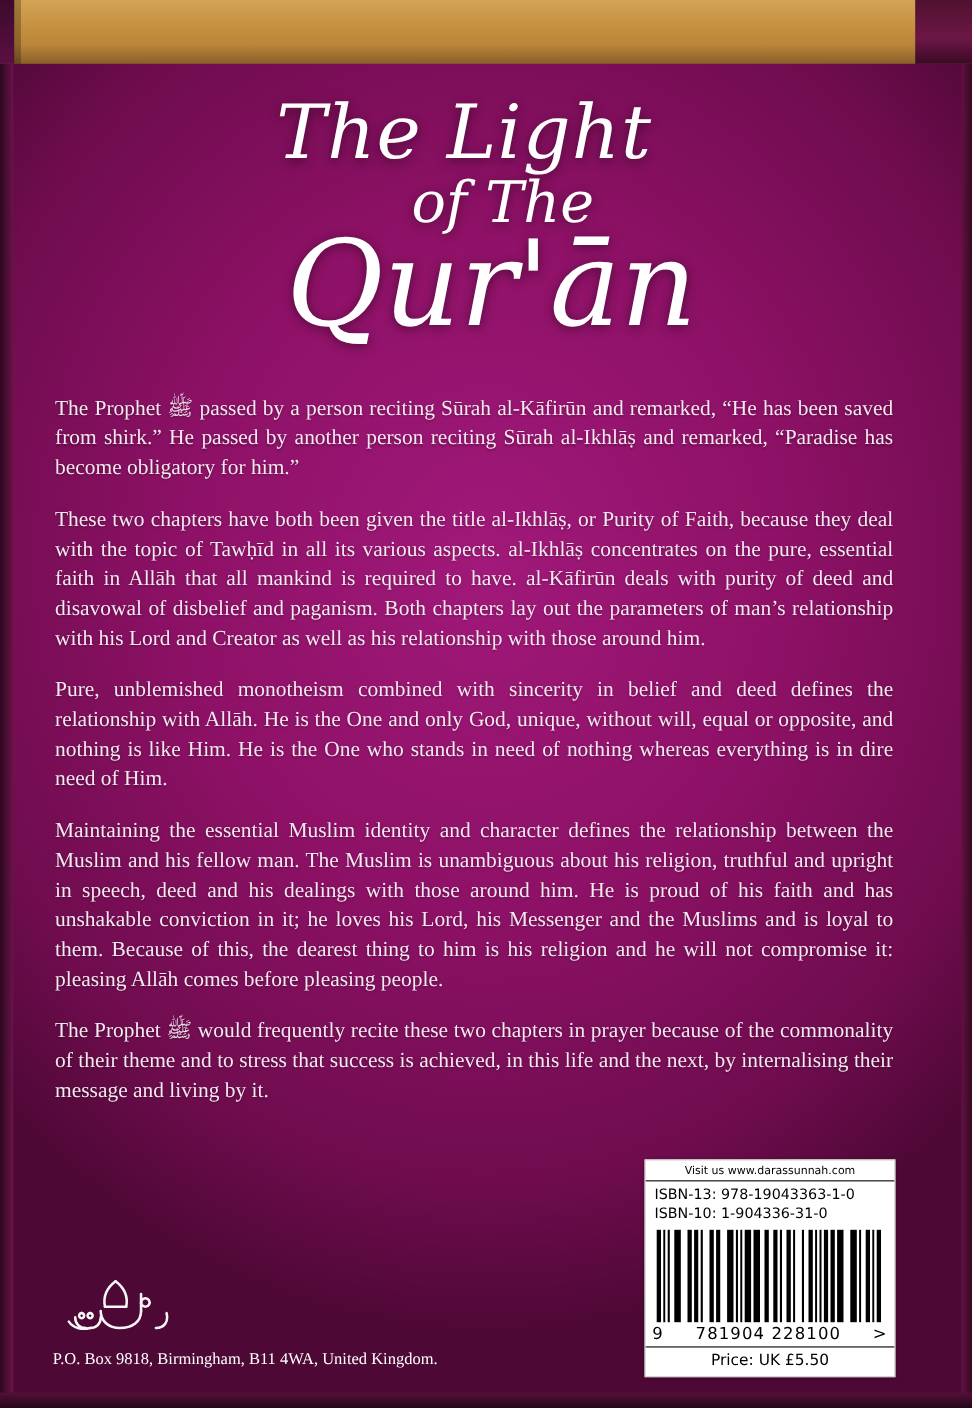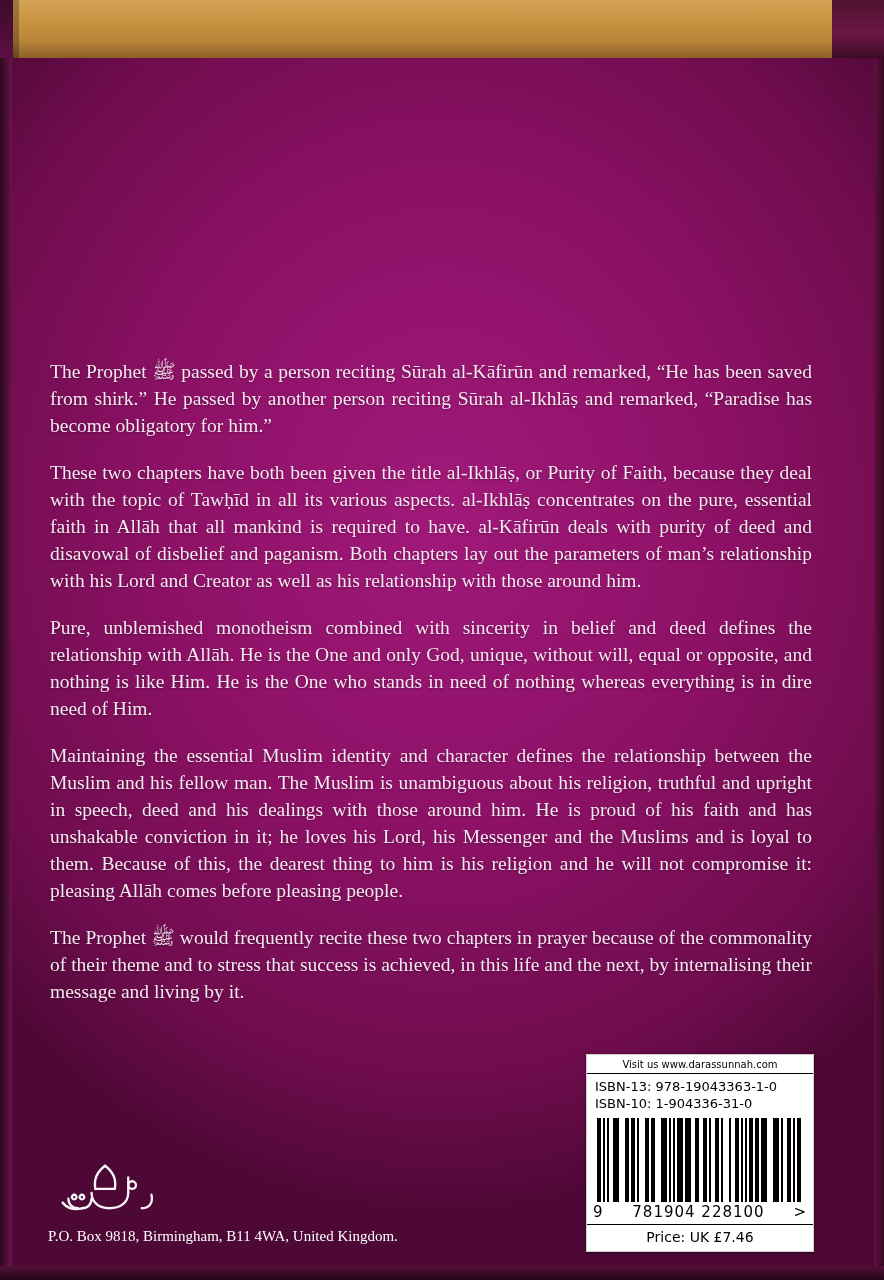--- a/index.html
+++ b/index.html
@@ -203,20 +203,25 @@
 
   <div class="top-edge">
     <div class="spine-cap"></div>
     <div class="hinge"></div>
     <div class="fore-cap"></div>
   </div>
   <div class="left-spine"></div>
   <div class="right-edge"></div>
   <div class="bottom-edge"></div>
 
+  <div class="title-block">
+    <div class="title-line1">The Light</div>
+    <div class="title-line2">of The</div>
+    <div class="title-line3">Qur'ān</div>
+  </div>
 
   <div class="blurb">
     <p>The Prophet ﷺ passed by a person reciting Sūrah al-Kāfirūn and remarked, “He has been saved from shirk.” He passed by another person reciting Sūrah al-Ikhlāṣ and remarked, “Paradise has become obligatory for him.”</p>
     <p>These two chapters have both been given the title al-Ikhlāṣ, or Purity of Faith, because they deal with the topic of Tawḥīd in all its various aspects. al-Ikhlāṣ concentrates on the pure, essential faith in Allāh that all mankind is required to have. al-Kāfirūn deals with purity of deed and disavowal of disbelief and paganism. Both chapters lay out the parameters of man’s relationship with his Lord and Creator as well as his relationship with those around him.</p>
     <p>Pure, unblemished monotheism combined with sincerity in belief and deed defines the relationship with Allāh. He is the One and only God, unique, without will, equal or opposite, and nothing is like Him. He is the One who stands in need of nothing whereas everything is in dire need of Him.</p>
     <p>Maintaining the essential Muslim identity and character defines the relationship between the Muslim and his fellow man. The Muslim is unambiguous about his religion, truthful and upright in speech, deed and his dealings with those around him. He is proud of his faith and has unshakable conviction in it; he loves his Lord, his Messenger and the Muslims and is loyal to them. Because of this, the dearest thing to him is his religion and he will not compromise it: pleasing Allāh comes before pleasing people.</p>
     <p>The Prophet ﷺ would frequently recite these two chapters in prayer because of the commonality of their theme and to stress that success is achieved, in this life and the next, by internalising their message and living by it.</p>
   </div>
 
   <div class="publisher">
@@ -307,16 +312,16 @@
         <span style="width: 2px;"></span>
         <span style="width: 2px; background: rgb(255, 255, 255);"></span>
         <span style="width: 4px;"></span>
         <span style="width: 2px; background: rgb(255, 255, 255);"></span>
       </div>
     <div class="digits">
       <span>9</span>
       <span>781904 228100</span>
       <span>&gt;</span>
     </div>
-    <div class="price">Price: UK £7.46</div>
+    <div class="price">Price: UK £5.50</div>
   </div>
 
 </div>
 
 </body></html>

